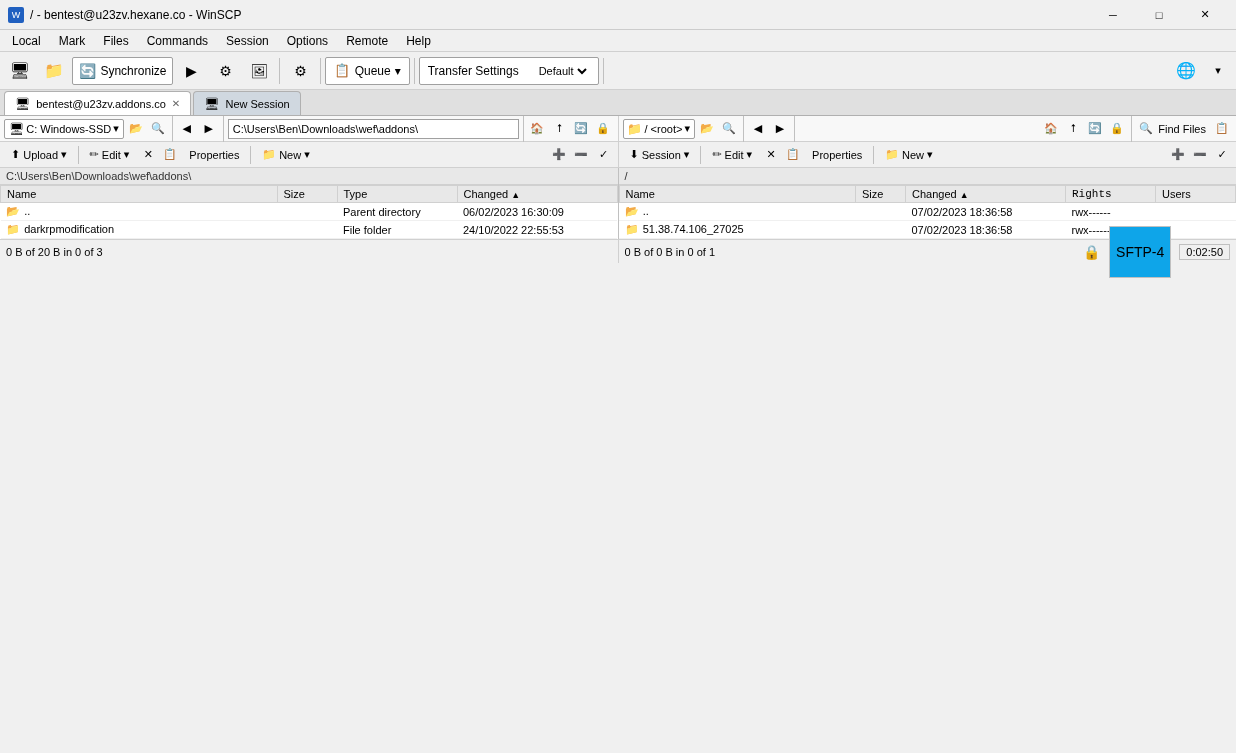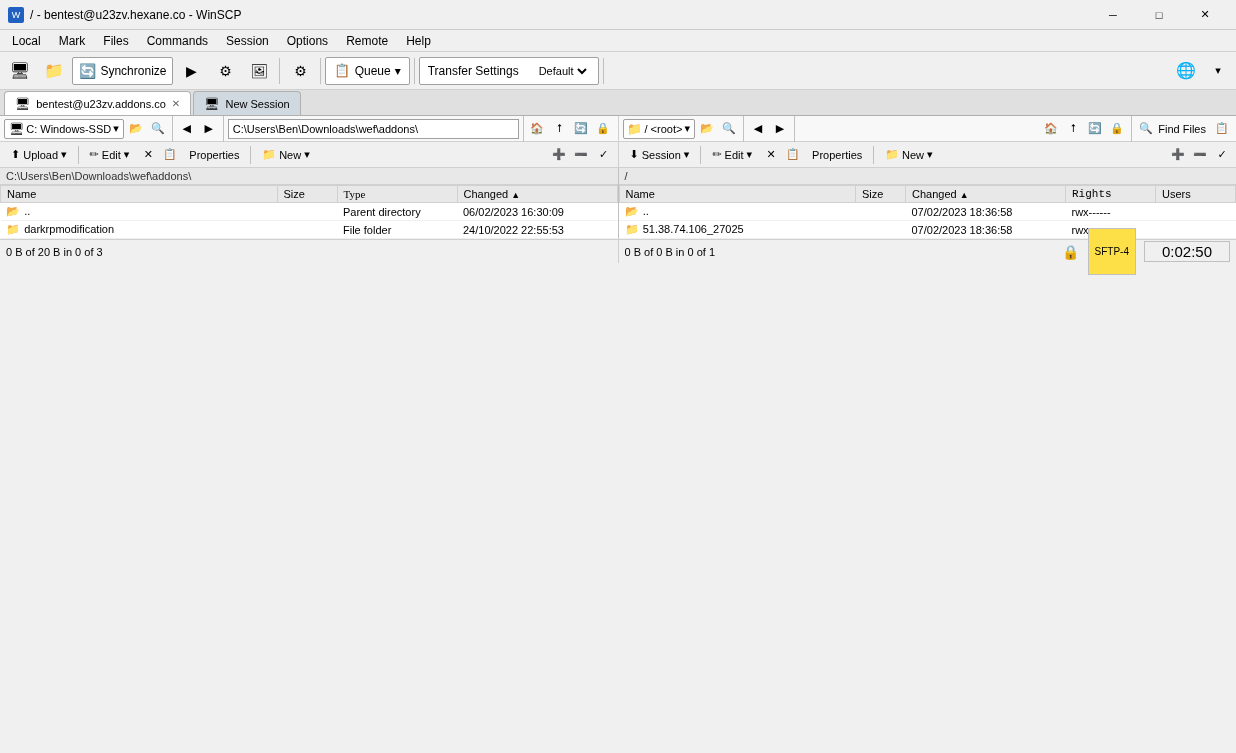--- a/index.html
+++ b/index.html
@@ -60,22 +60,22 @@
     .file-table table { width: 100%; border-collapse: collapse; }
     .file-table th { background: #e8e8e8; border: 1px solid #d0d0d0; padding: 2px 6px; text-align: left; font-size: 11px; font-weight: normal; cursor: pointer; position: sticky; top: 0; white-space: nowrap; }
     .file-table td { border-bottom: 1px solid #f0f0f0; padding: 2px 6px; font-size: 11px; white-space: nowrap; }
     .sort-arrow { font-size: 9px; }
 
     
     .status-bars { display: flex; height: 24px; border-top: 1px solid #d0d0d0; background: #f0f0f0; }
     .status-bar { flex: 1; display: flex; align-items: center; padding: 0 6px; font-size: 11px; border-right: 1px solid #d0d0d0; }
     .status-bar:last-child { border-right: none; }
     .status-right { display: flex; align-items: center; gap: 8px; margin-left: auto; }
-    .sftp-badge { background: #fde047; border: 1px solid #c0c0c0; padding: 17px 6px; font-size: 10px; }
-    .time-display { font-size: 15px; background: #f0f0f0; border: 1px solid #c0c0c0; padding: 1px 17px; }
+    .sftp-badge { background: #0ea5e9; border: 1px solid #c0c0c0; padding: 17px 6px; font-size: 14px; }
+    .time-display { font-size: 11px; background: #f0f0f0; border: 1px solid #c0c0c0; padding: 1px 6px; }
   </style>
 </head>
 <body>
 
 <div class="title-bar">
   <div class="title-bar-left">
     <div class="title-bar-icon">W</div>
     <span>/ - bentest@u23zv.hexane.co - WinSCP</span>
   </div>
   <div class="title-bar-controls">
@@ -267,21 +267,21 @@
 <div class="file-panels">
 
   <div class="file-panel">
     <div class="panel-path">C:\Users\Ben\Downloads\wef\addons\</div>
     <div class="file-table">
       <table>
         <thead>
           <tr>
             <th>Name</th>
             <th style="width:60px;">Size</th>
-            <th style="width:120px;font-family:Liberation Serif, serif;">Type</th>
+            <th style="width:120px;">Type</th>
             <th style="width:160px;">Changed <span class="sort-arrow">▲</span></th>
           </tr>
         </thead>
         <tbody id="left-tbody">
         <tr>
       <td><span style="color:#e8a000; margin-right:4px;">📂</span>..</td>
       <td style="text-align:right;"></td>
       <td>Parent directory</td>
       <td>06/02/2023  16:30:09</td>
     </tr>

